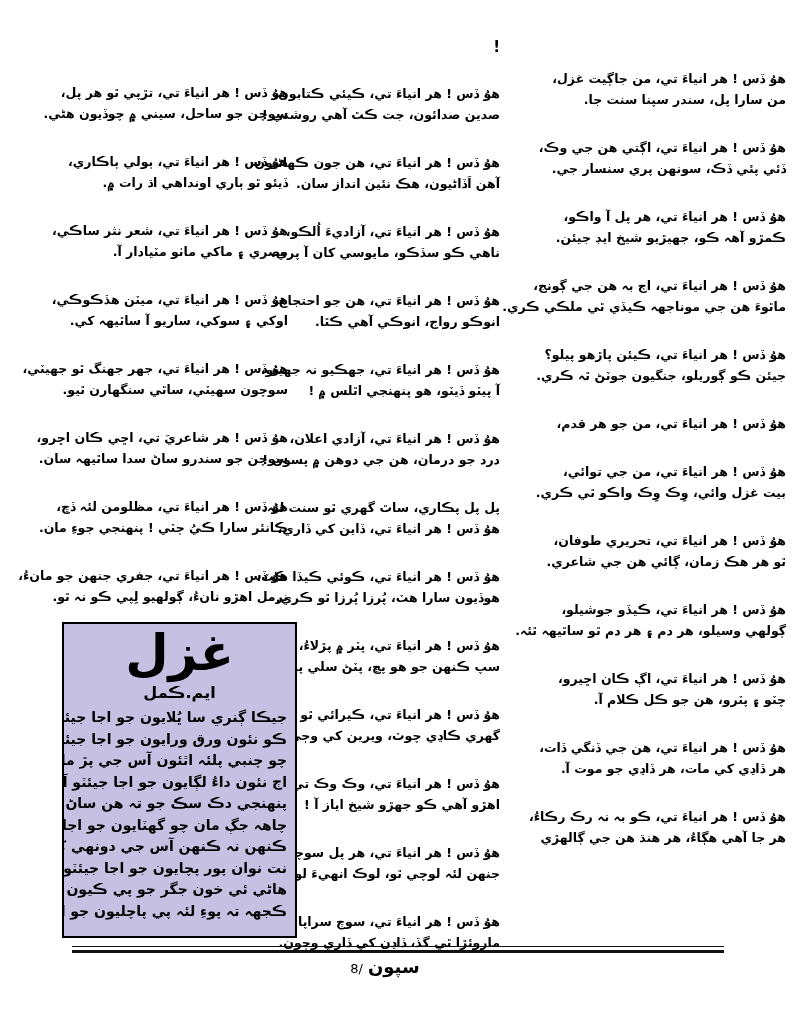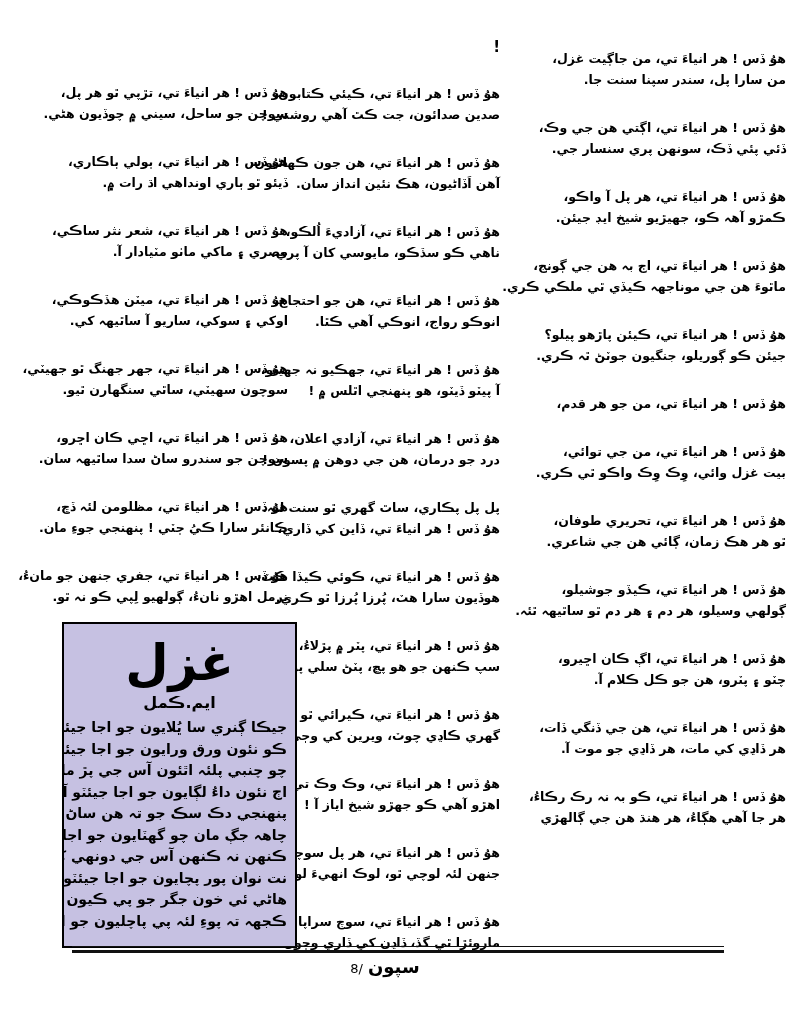--- a/index.html
+++ b/index.html
@@ -12,21 +12,21 @@
     color:#000;
     direction:rtl;
     overflow:hidden;
   }
   .poem-col{
     position:absolute;
     display:flex;
     flex-direction:column;
     gap:27px;
   }
-  .col-right{ top:48px;  right:14px;  width:288px; }
+  .col-right{ top:68px;  right:14px;  width:288px; }
   .col-middle{ top:83px; right:300px; width:242px; }
   .col-left{  top:82px;  right:512px; width:242px; }
   .couplet{ text-align:right; }
   .verse-line{
     font-size:12.5px;
     font-weight:bold;
     line-height:21px;
     white-space:nowrap;
     text-align:right;
   }
@@ -34,21 +34,21 @@
     position:absolute;
     top:38px; right:300px;
     font-size:15px; font-weight:bold;
   }
   .ghazal-box{
     position:absolute;
     top:622px; right:503px;
     width:215px; height:302px;
     background:#c6c1e2;
     border:2px solid #000;
-    padding:14px 8px 6px 8px;
+    padding:4px 8px 6px 8px;
     overflow:hidden;
   }
   .box-title{
     text-align:center;
     font-size:50px;
     font-weight:bold;
     line-height:58px;
     margin-top:-4px;
   }
   .box-author{
@@ -241,21 +241,21 @@
         <div class="verse-line">هوُ ڏس ! هر انياءَ تي، ميٽن هڏڪوڪي،</div>
         <div class="verse-line">اوکي ۽ سوکي، ساريو آ ساٿيهہ کي.</div>
       </div>
 
       <div class="couplet">
         <div class="verse-line">هوُ ڏس ! هر انياءَ تي، جهر جهنگ ٿو جهيٽي،</div>
         <div class="verse-line">سوچون سهيٽي، ساٿي سنگهارن ٿيو.</div>
       </div>
 
       <div class="couplet">
-        <div class="verse-line">هوُ ڏس ! هر انياءَ تي، اڇي ڪان اڇرو،</div>
+        <div class="verse-line">هوُ ڏس ! هر شاعريَ تي، اڇي ڪان اڇرو،</div>
         <div class="verse-line">سوچن جو سندرو ساڻ سدا ساٿيهہ سان.</div>
       </div>
 
       <div class="couplet">
         <div class="verse-line">هوُ ڏس ! هر انياءَ تي، مظلومن لئہ ڏڇ،</div>
         <div class="verse-line">ڪانئر سارا ڪيُ ڄٽي ! پنهنجي جوءِ مان.</div>
       </div>
 
       <div class="couplet">
         <div class="verse-line">هوُ ڏس ! هر انياءَ تي، جفري جنهن جو مانءُ،</div>

